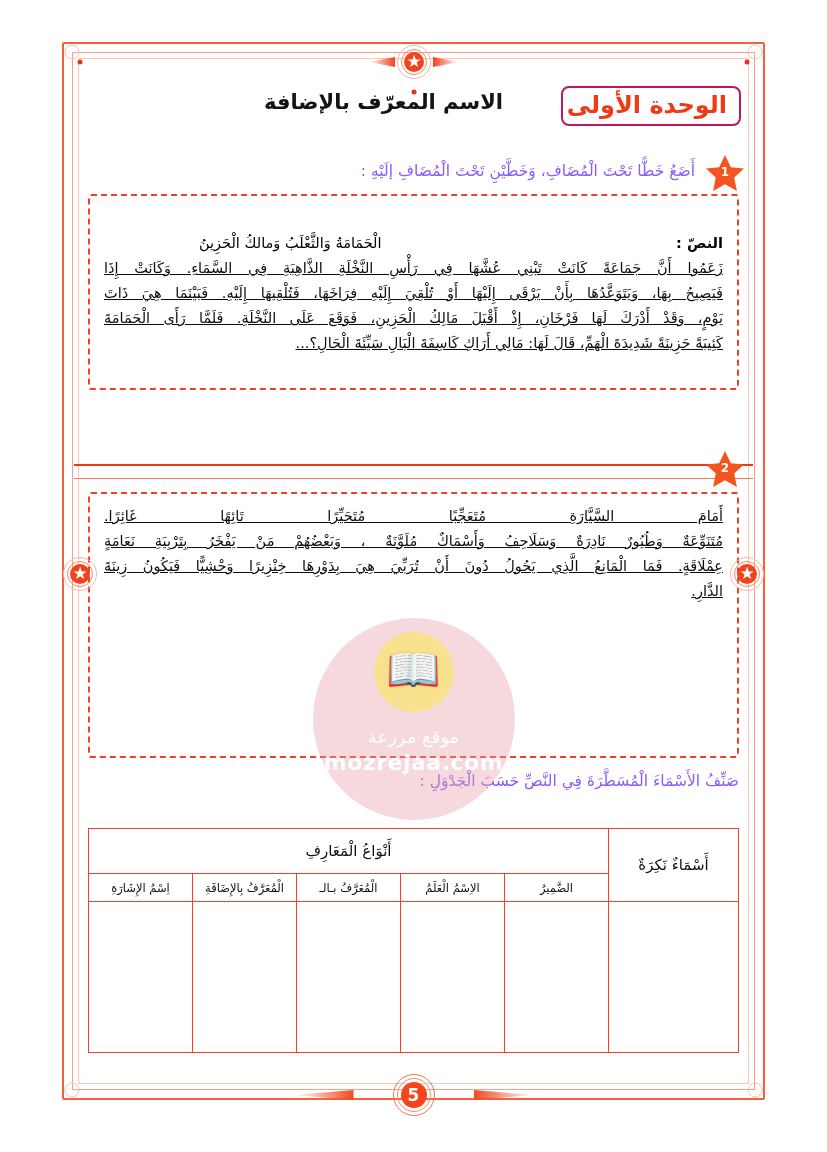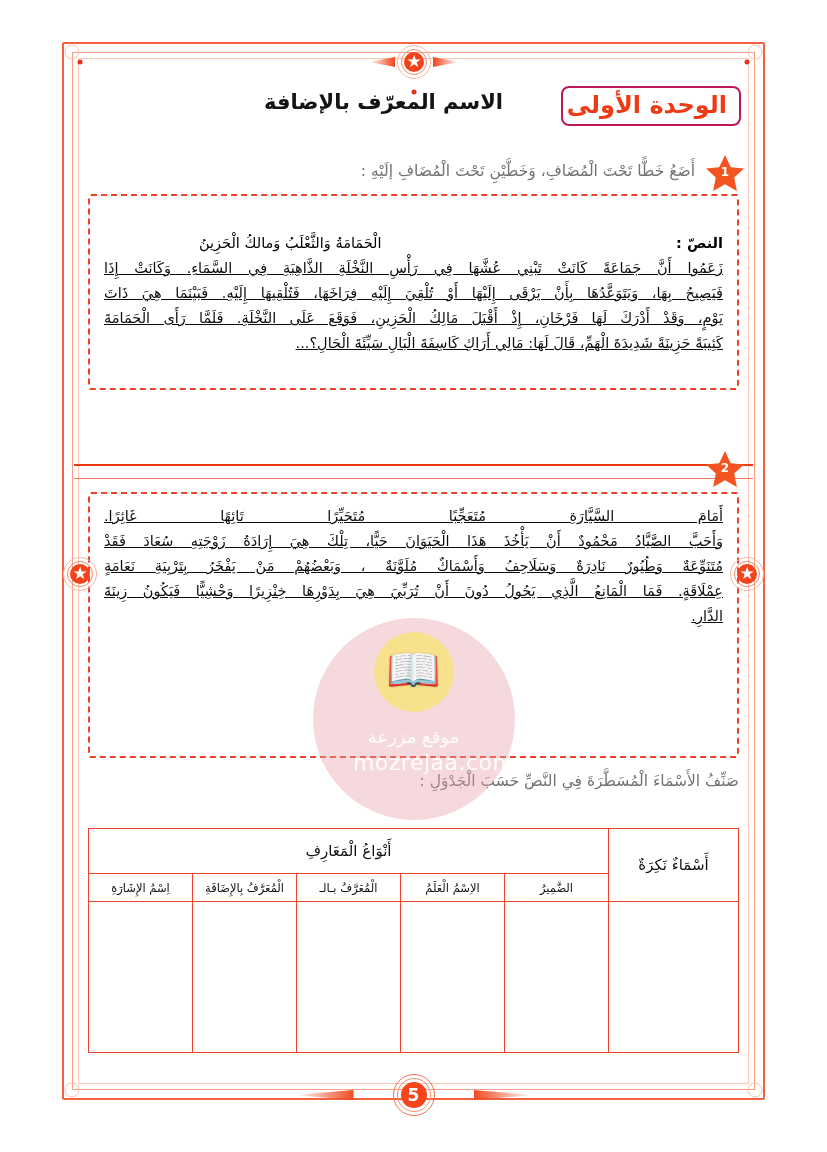--- a/index.html
+++ b/index.html
@@ -122,21 +122,21 @@
   }
   .ex-star svg{position:absolute;inset:0;}
   .ex-star .num{
     position:absolute;left:0;right:0;top:11px;
     text-align:center;color:#ffffff;font-size:12px;font-weight:bold;
   }
 
   .instr{
     position:absolute;
     font-size:15.5px;
-    color:#737373;
+    color:#8b5cf6;
     white-space:nowrap;
     direction:rtl;
   }
 
   
   .txtbox{
     position:absolute;
     border:2px dashed #f0402a;
     border-radius:3px;
     padding:10px 14px 12px 14px;
@@ -211,22 +211,23 @@
     font-size:44px;line-height:1;color:#fff;
     text-shadow:0 0 2px rgba(170,140,60,.5);
   }
   .wm .wm-ar{
     position:absolute;left:0;right:0;top:108px;
     text-align:center;color:#fdfdfd;font-size:18px;
     letter-spacing:1px;
   }
   .wm .wm-en{
     position:absolute;left:0;right:0;top:132px;
-    color:#fdfdfd;font-size:22px;
+    text-align:center;color:#fdfdfd;font-size:22px;
     letter-spacing:.5px;
+    font-weight:bold;
   }
 
   
   .pagenum{
     position:absolute;
     left:50%;bottom:36px;transform:translateX(-50%);
     width:42px;height:42px;z-index:7;
   }
   .pagenum .ring1{
     position:absolute;inset:0;border-radius:50%;border:1.5px solid #f1744f;
@@ -331,21 +332,20 @@
 
     <div class="ex-star" style="right:-6px;top:384px;">
       <svg viewBox="0 0 40 38">
         <polygon points="20,1 25.8,13.2 39,14.6 29.2,23.6 31.9,37 20,30.3 8.1,37 10.8,23.6 1,14.6 14.2,13.2" fill="#f4541f"></polygon>
       </svg>
       <div class="num">2</div>
     </div>
 
     <div class="txtbox" style="left:0;right:0;top:426px;height:266px;">
       <div class="txt-line">أَمَامَ السَّيَّارَةِ مُتَعَجِّبًا مُتَحَيِّرًا تَائِهًا غَائِرًا.</div>
-      <div class="txt-line">وَأَحَبَّ الصَّيَّادُ مَحْمُودٌ أَنْ يَأْخُذَ هَذَا الْحَيَوَانَ حَيًّا، تِلْكَ هِيَ إِرَادَةُ زَوْجَتِهِ سُعَادَ فَقَدْ</div>
       <div class="txt-line">مُتَنَوِّعَةٌ وَطُيُورٌ نَادِرَةٌ وَسَلَاحِفُ وَأَسْمَاكٌ مُلَوَّنَةٌ ، وَبَعْضُهُمْ مَنْ يَفْخَرُ بِتَرْبِيَةِ نَعَامَةٍ</div>
       <div class="txt-line">عِمْلَاقَةٍ. فَمَا الْمَانِعُ الَّذِي يَحُولُ دُونَ أَنْ تُرَبِّيَ هِيَ بِدَوْرِهَا خِنْزِيرًا وَحْشِيًّا فَيَكُونُ زِينَةَ</div>
       <div class="txt-line right">الدَّارِ.</div>
     </div>
 
     <div class="instr" style="right:0px;top:706px;">صَنِّفُ الأَسْمَاءَ الْمُسَطَّرَةَ فِي النَّصِّ حَسَبَ الْجَدْوَلِ :</div>
 
     <table class="tbl" style="left:0;right:0;top:762px;width:100%;padding-left:30px;">
       <colgroup>
         <col style="width:20%">

